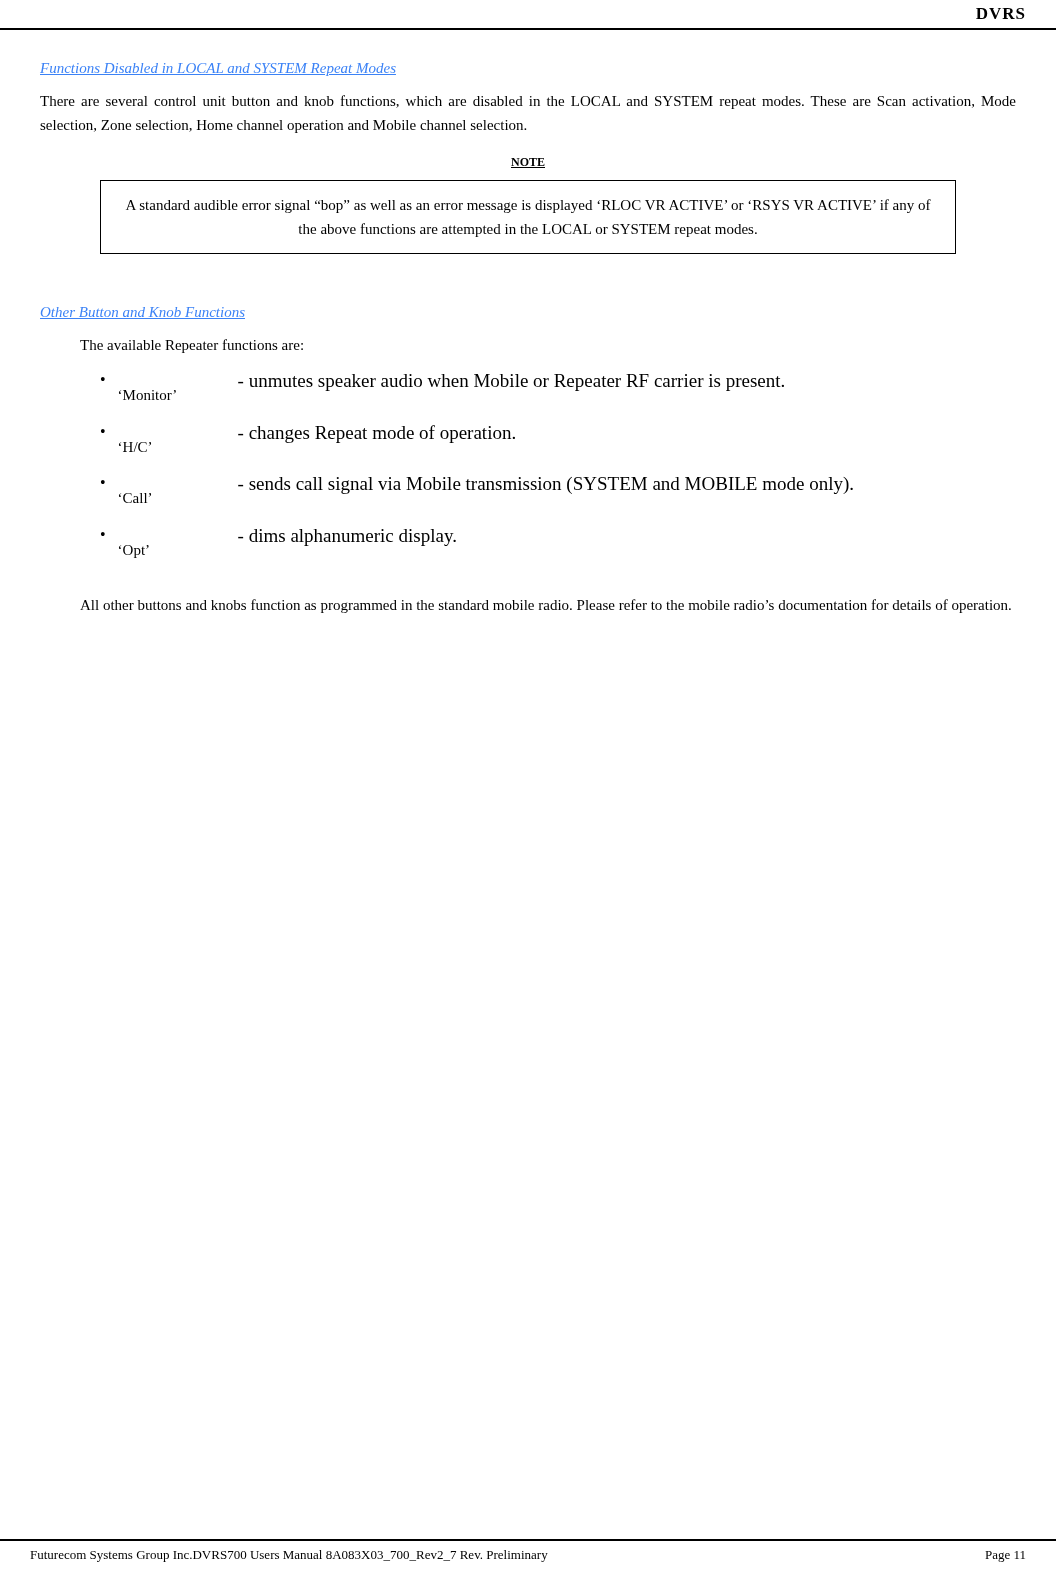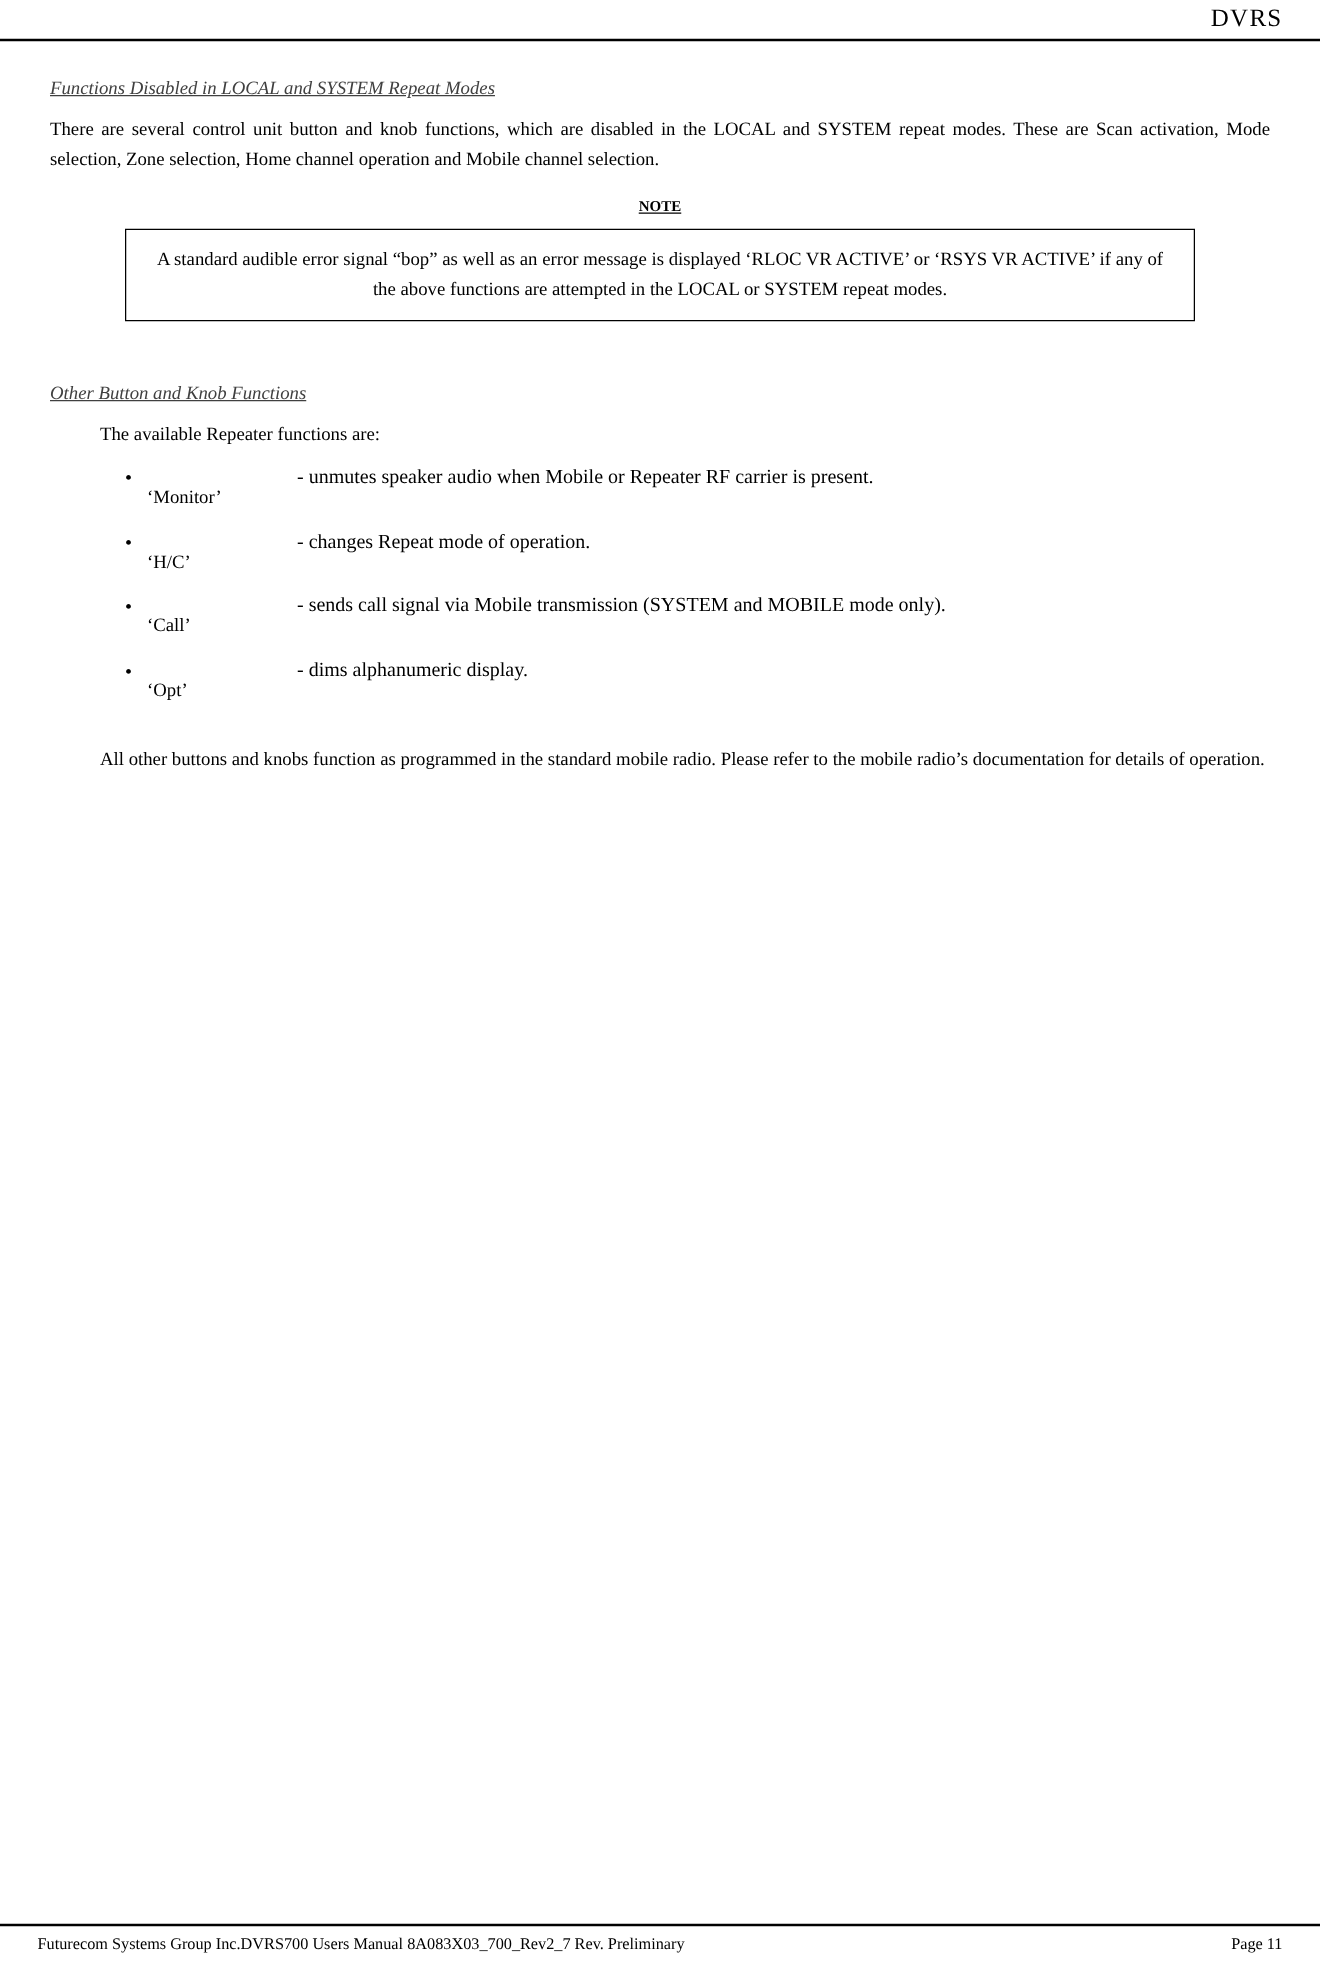--- a/index.html
+++ b/index.html
@@ -31,32 +31,32 @@
       width: 100%;
       border-bottom: 2px solid #000;
       padding: 4px 30px 4px 30px;
       display: flex;
       justify-content: flex-end;
       align-items: center;
     }
 
     .header-title {
       font-family: "Times New Roman", Times, serif;
-      font-size: 20px;
-      font-weight: normal;
+      font-size: 17px;
+      font-weight: bold;
       letter-spacing: 1px;
     }
 
     .content-area {
       flex: 1;
       padding: 20px 40px 60px 40px;
     }
 
     .section-heading-link {
-      color: #404040;
+      color: #3b82f6;
       text-decoration: underline;
       font-style: italic;
       font-size: 15px;
       display: inline-block;
       margin-bottom: 12px;
       margin-top: 10px;
     }
 
     .body-paragraph {
       margin-bottom: 14px;
@@ -106,21 +106,21 @@
       margin-top: 1px;
     }
 
     .bullet-term {
       min-width: 120px;
       font-size: 15px;
       margin-top: 17px;
     }
 
     .bullet-desc {
-      font-size: 16px;
+      font-size: 19px;
     }
 
     .footer-bar {
       width: 100%;
       border-top: 2px solid #000;
       padding: 6px 30px;
       display: flex;
       justify-content: space-between;
       align-items: flex-end;
       position: absolute;

